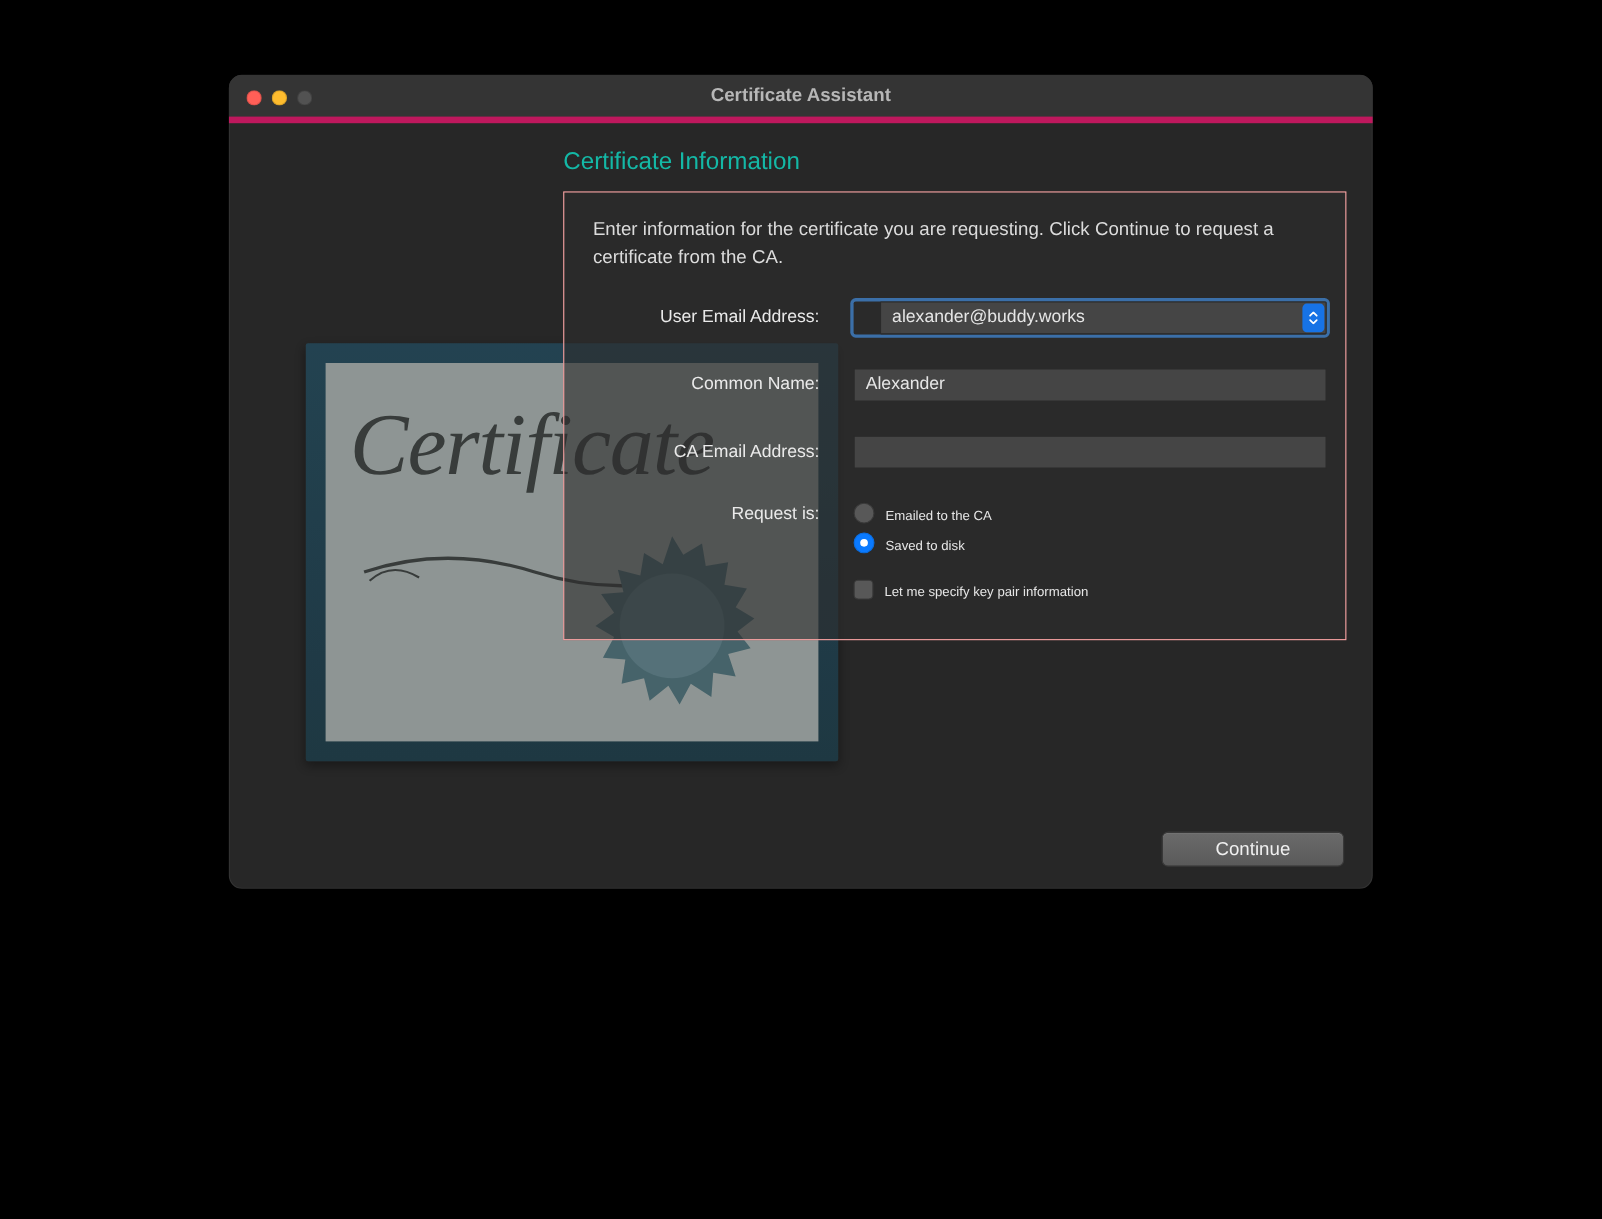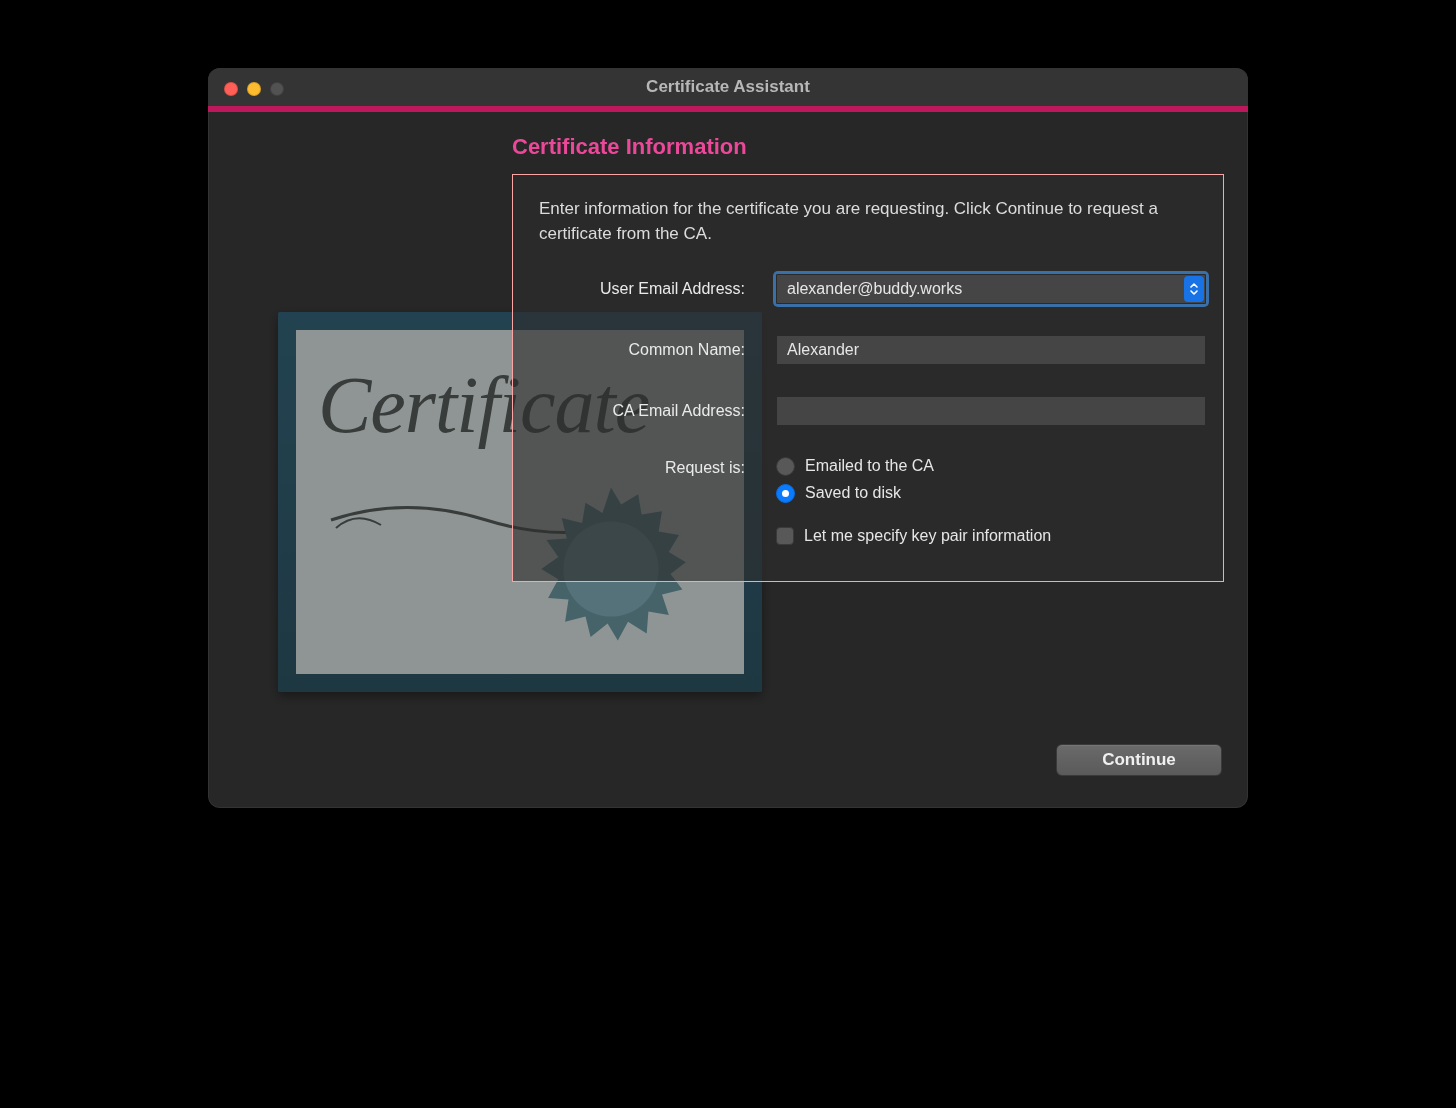--- a/index.html
+++ b/index.html
@@ -95,22 +95,22 @@
     height: 40px;
   }
   .panel {
     position: absolute;
     left: 304px;
     top: 22px;
     width: 712px;
   }
   .heading {
     font-size: 22px;
-    font-weight: 700;
-    color: #ec4899;
+    font-weight: 400;
+    color: #14b8a6;
     margin-bottom: 14px;
   }
   .card {
     border: 1px solid #fca5a5;
     background: rgba(45,45,45,0.62);
     backdrop-filter: none;
     padding: 22px 26px 26px 26px;
     height: 408px;
   }
   .intro {
@@ -125,50 +125,49 @@
   .combo, .txt {
     height: 30px;
     background: #454545;
     border: 1px solid #2a2a2a;
     color: #e6e6e6;
     font-size: 16px;
     padding: 2px 10px;
     width: 100%;
     border-radius: 1px;
   }
-  .combo-wrap { position: relative; width: 430px; }
+  .combo-wrap { position: relative; width: 430px; padding-left: 24px; }
   .combo-wrap.focus { box-shadow: 0 0 0 3px #3b6fa8; border-radius: 2px;}
   .combo { padding-right: 28px; }
   .combo-btn {
     position: absolute; right: 2px; top: 2px;
     width: 20px; height: 26px;
     background: #1773e6;
     border-radius: 4px;
     display:flex;align-items:center;justify-content:center;
   }
   .combo-btn svg{width:10px;height:12px;}
   .txt-wrap { width: 430px; }
   .radio-group, .check-group { display:flex; flex-direction:column; gap:8px; padding-top:0;}
-  .radio-row, .check-row { display:flex; align-items:flex-start; gap:10px; font-size:16px; color:#e6e6e6;}
+  .radio-row, .check-row { display:flex; align-items:flex-end; gap:10px; font-size:12px; color:#e6e6e6;}
   .radio {
     width:19px;height:19px;border-radius:50%;
     background:#585858;border:1px solid #3a3a3a;
     display:flex;align-items:center;justify-content:center;
     flex-shrink:0;
   }
   .radio.selected{ background:#0a7aff; border-color:#0a6de0;}
   .radio.selected::after{content:"";width:7px;height:7px;border-radius:50%;background:#fff;}
   .check {
     width:18px;height:18px;border-radius:4px;background:#585858;border:1px solid #3a3a3a;flex-shrink:0;
   }
   .footer {
     position:absolute;
     right: 26px;
-    bottom: 32px;
-    font-weight: bold;
+    bottom: 20px;
   }
   .btn {
     width: 166px;
     height: 32px;
     background: linear-gradient(180deg,#6a6a6a,#5a5a5a);
     border: 1px solid #3a3a3a;
     border-radius: 6px;
     color: #f0f0f0;
     font-size: 17px;
     display:flex;align-items:center;justify-content:center;

